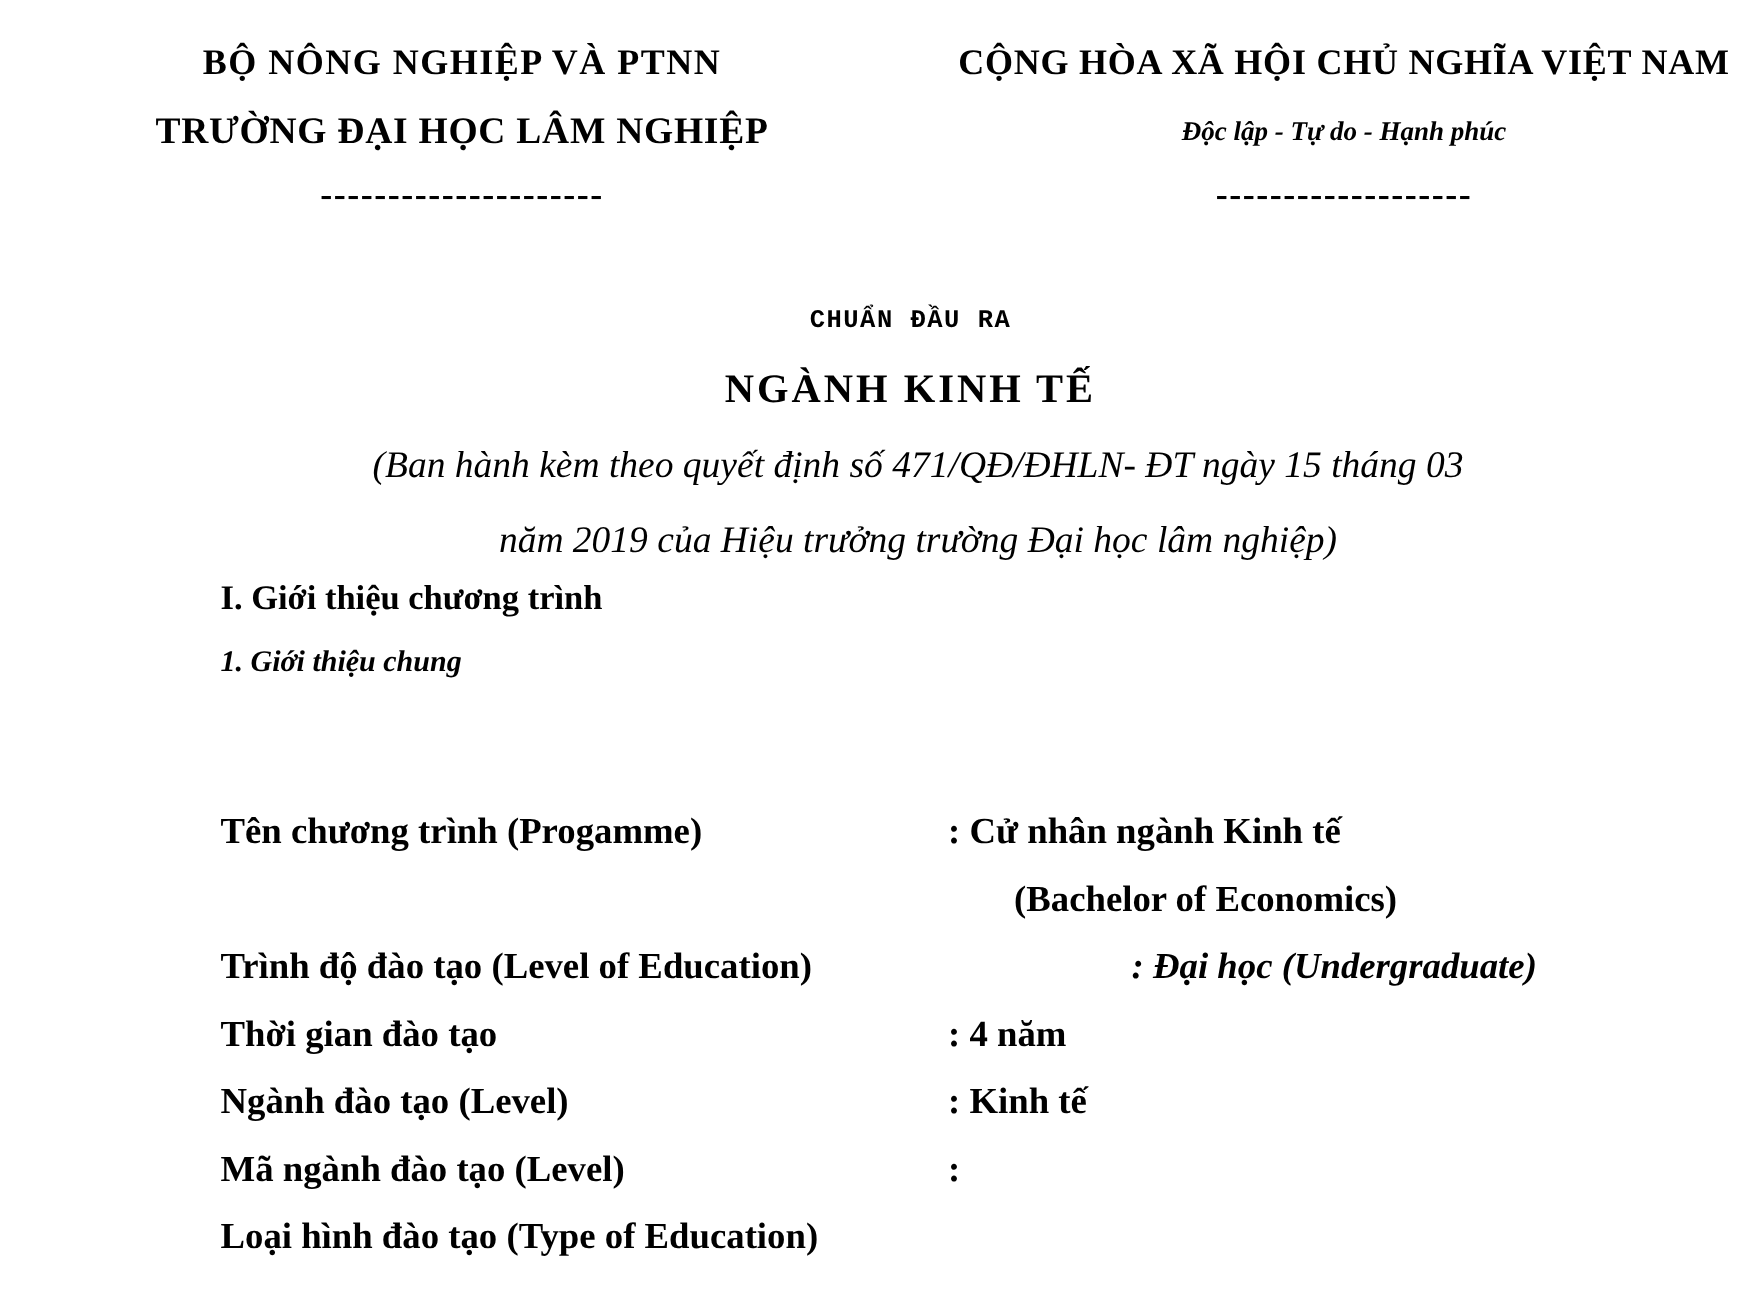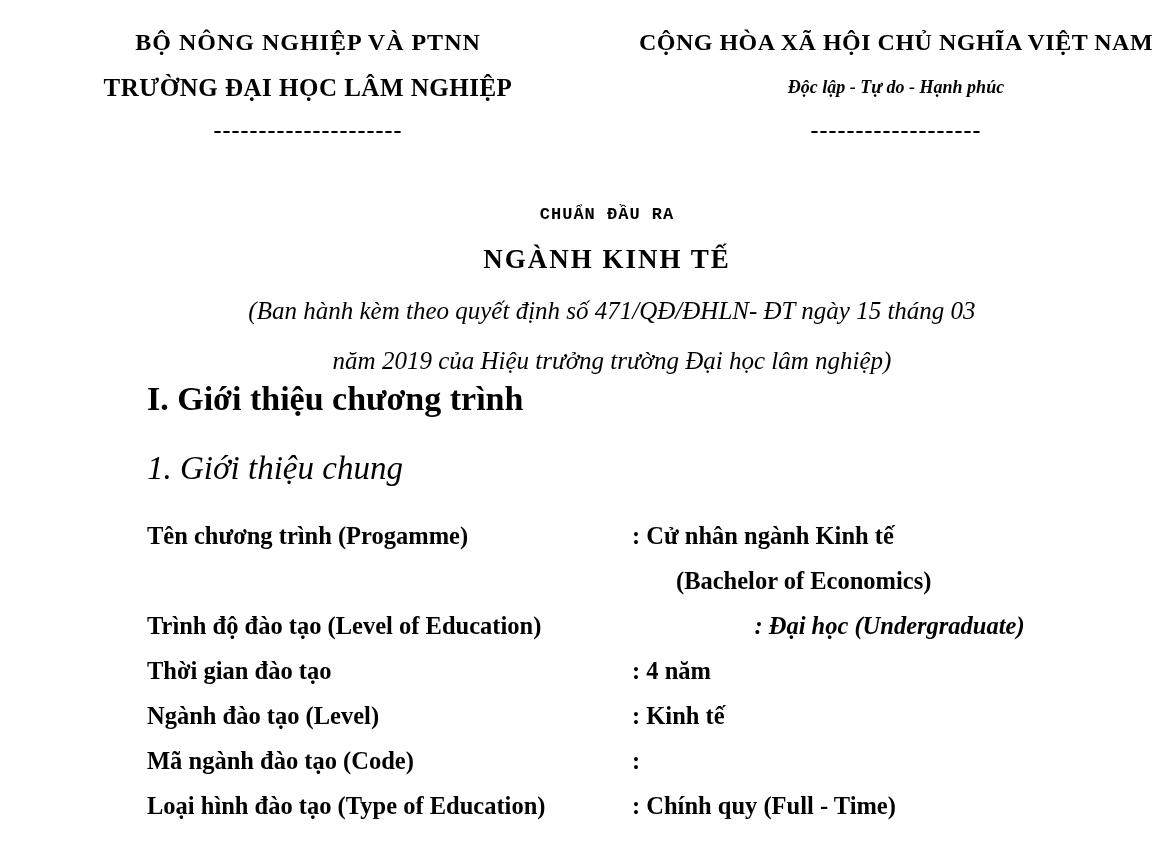--- a/index.html
+++ b/index.html
@@ -64,38 +64,38 @@
     font-size: 25px;
     line-height: 50px;
   }
 
   
   .section-1 {
     position: absolute;
     left: 115px;
     top: 383px;
     font-weight: bold;
-    font-size: 34px;
+    font-size: 23px;
     line-height: 32px;
   }
   .section-1-1 {
     position: absolute;
     left: 115px;
-    top: 452px;
-    font-weight: normal;
+    top: 425px;
+    font-weight: bold;
     font-style: italic;
-    font-size: 33px;
+    font-size: 20px;
     line-height: 32px;
   }
 
   
   .info-block {
     position: absolute;
     left: 115px;
-    top: 513px;
+    top: 532px;
     width: 1000px;
     font-weight: bold;
     font-size: 24.5px;
   }
   .info-row {
     display: flex;
     line-height: 45px;
   }
   .info-label {
     flex: none;
@@ -158,24 +158,23 @@
       <div class="info-label">Thời gian đào tạo</div>
       <div class="info-value">: 4 năm</div>
     </div>
 
     <div class="info-row">
       <div class="info-label">Ngành đào tạo (Level)</div>
       <div class="info-value">: Kinh tế</div>
     </div>
 
     <div class="info-row">
-      <div class="info-label">Mã ngành đào tạo (Code)</div>
+      <div class="info-label">Mã ngành đào tạo (Level)</div>
       <div class="info-value">:</div>
     </div>
 
     <div class="info-row">
       <div class="info-label">Loại hình đào tạo (Type of Education)</div>
-      <div class="info-value">: Chính quy (Full - Time)</div>
     </div>
 
   </div>
 
 </div>
 
 </body></html>

